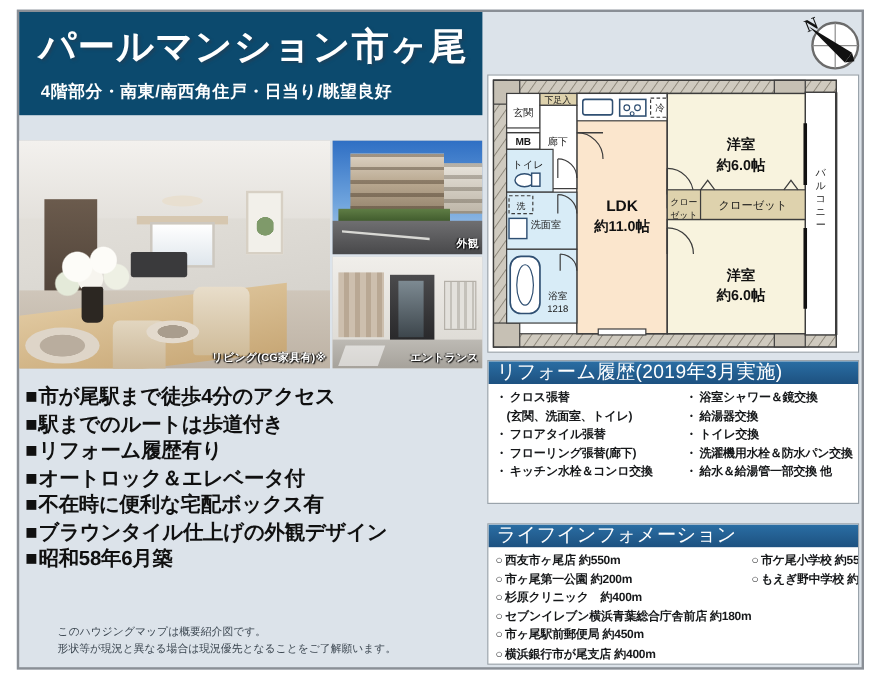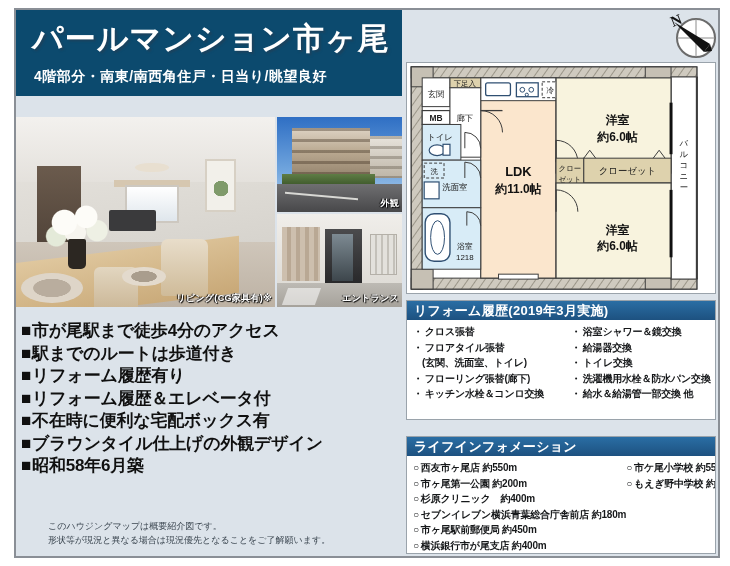--- a/index.html
+++ b/index.html
@@ -212,22 +212,22 @@
     box-sizing: border-box;
     overflow: hidden;
   }
   .block-reform { left: 406px; top: 300px; width: 310px; height: 120px; }
   .block-life   { left: 406px; top: 436px; width: 310px; height: 118px; }
 
   .block-head {
     height: 19px;
     background: linear-gradient(180deg,#2a6ea4 0%,#1d5180 100%);
     color: #ffffff;
-    font-size: 13px;
-    font-weight: bold;
+    font-size: 16px;
+    font-weight: normal;
     line-height: 19px;
     padding-left: 7px;
     letter-spacing: .3px;
     white-space: nowrap;
     box-sizing: border-box;
   }
   .cols {
     display: flex;
     padding: 4px 4px 0 6px;
   }
@@ -305,21 +305,21 @@
       <div class="en-panel"></div>
       <div class="en-floor"></div>
     <div class="en-light"></div>
     <div class="cap">エントランス</div>
   </div>
 
   <div class="features">
     <div class="feature-line"><span class="sq">■</span><span>市が尾駅まで徒歩4分のアクセス</span></div>
     <div class="feature-line"><span class="sq">■</span><span>駅までのルートは歩道付き</span></div>
     <div class="feature-line"><span class="sq">■</span><span>リフォーム履歴有り</span></div>
-    <div class="feature-line"><span class="sq">■</span><span>リフォーム履歴＆エレベータ付</span></div>
+    <div class="feature-line"><span class="sq">■</span><span>オートロック＆エレベータ付</span></div>
     <div class="feature-line"><span class="sq">■</span><span>不在時に便利な宅配ボックス有</span></div>
     <div class="feature-line"><span class="sq">■</span><span>ブラウンタイル仕上げの外観デザイン</span></div>
     <div class="feature-line"><span class="sq">■</span><span>昭和58年6月築</span></div>
   </div>
 
   <div class="note">
     <div class="note-line">このハウジングマップは概要紹介図です。</div>
     <div class="note-line">形状等が現況と異なる場合は現況優先となることをご了解願います。</div>
   </div>
 
@@ -428,22 +428,22 @@
 
       <rect x="92" y="213" width="40" height="5" fill="#ffffff" stroke="#3c3c3c" stroke-width="1"></rect>
     </svg>
   </div>
 
   <div class="block block-reform">
     <div class="block-head">リフォーム履歴(2019年3月実施)</div>
     <div class="cols">
       <div class="col col-reform-l">
         <div class="item"><span class="mk">・</span><span>クロス張替</span></div>
+        <div class="item indent"><span>(玄関、洗面室、トイレ)</span></div>
         <div class="item"><span class="mk">・</span><span>フロアタイル張替</span></div>
-        <div class="item indent"><span>(玄関、洗面室、トイレ)</span></div>
         <div class="item"><span class="mk">・</span><span>フローリング張替(廊下)</span></div>
         <div class="item"><span class="mk">・</span><span>キッチン水栓＆コンロ交換</span></div>
       </div>
       <div class="col">
         <div class="item"><span class="mk">・</span><span>浴室シャワー＆鏡交換</span></div>
         <div class="item"><span class="mk">・</span><span>給湯器交換</span></div>
         <div class="item"><span class="mk">・</span><span>トイレ交換</span></div>
         <div class="item"><span class="mk">・</span><span>洗濯機用水栓＆防水パン交換</span></div>
         <div class="item"><span class="mk">・</span><span>給水＆給湯管一部交換 他</span></div>
       </div>

